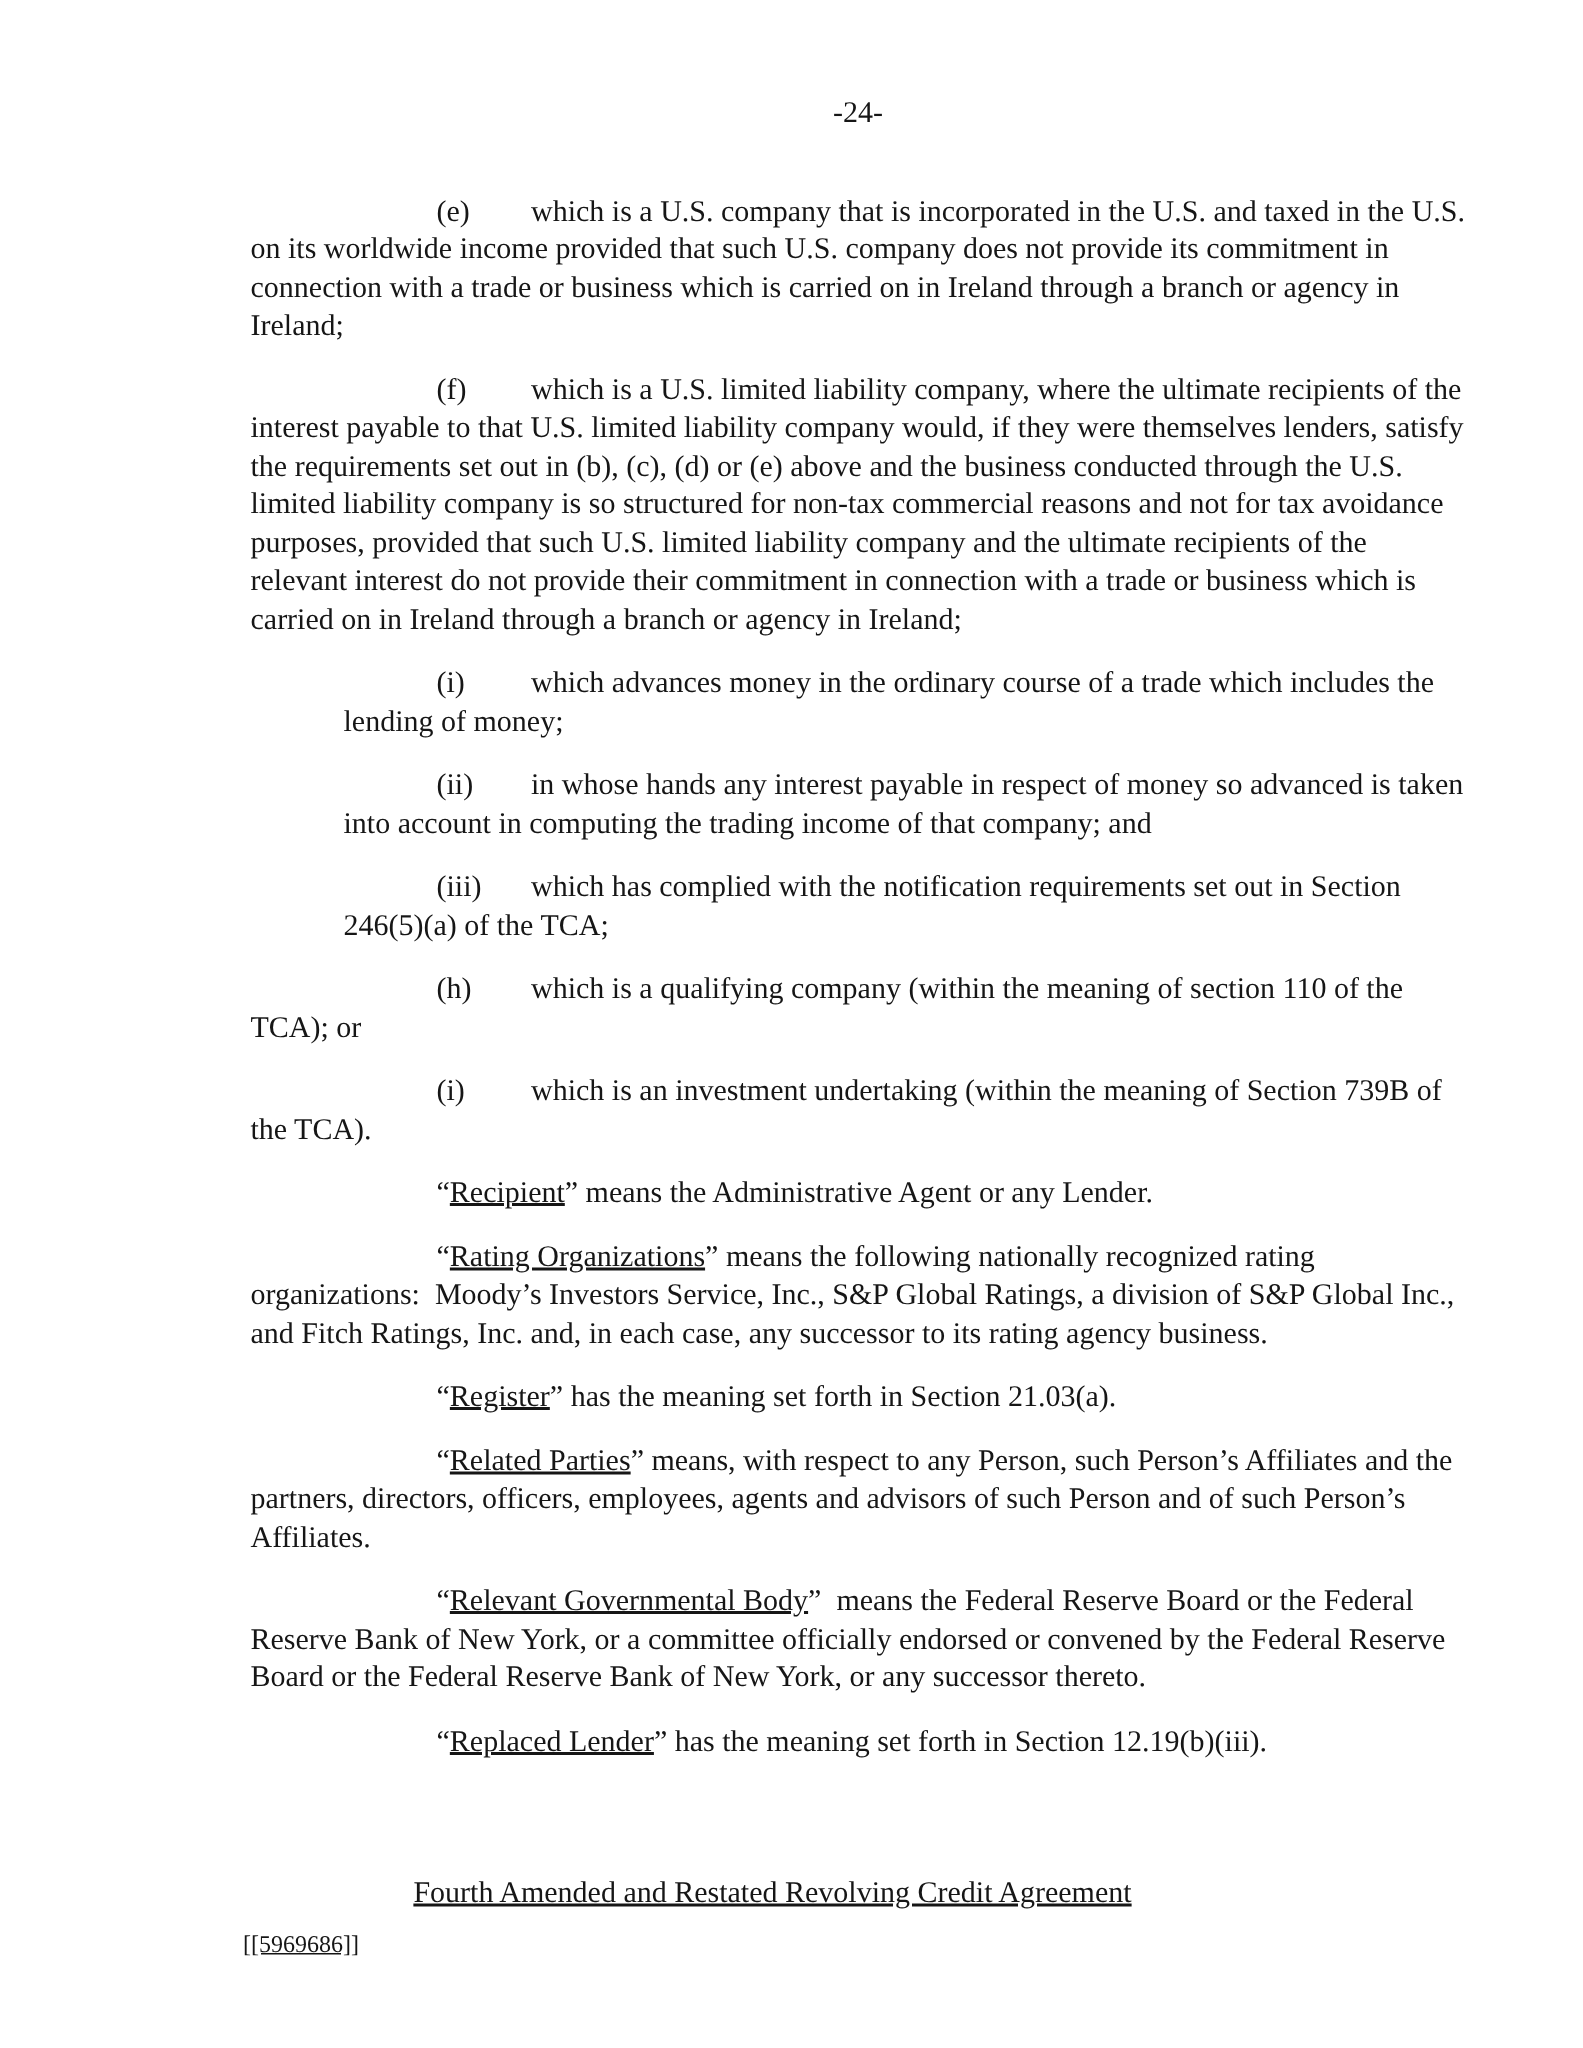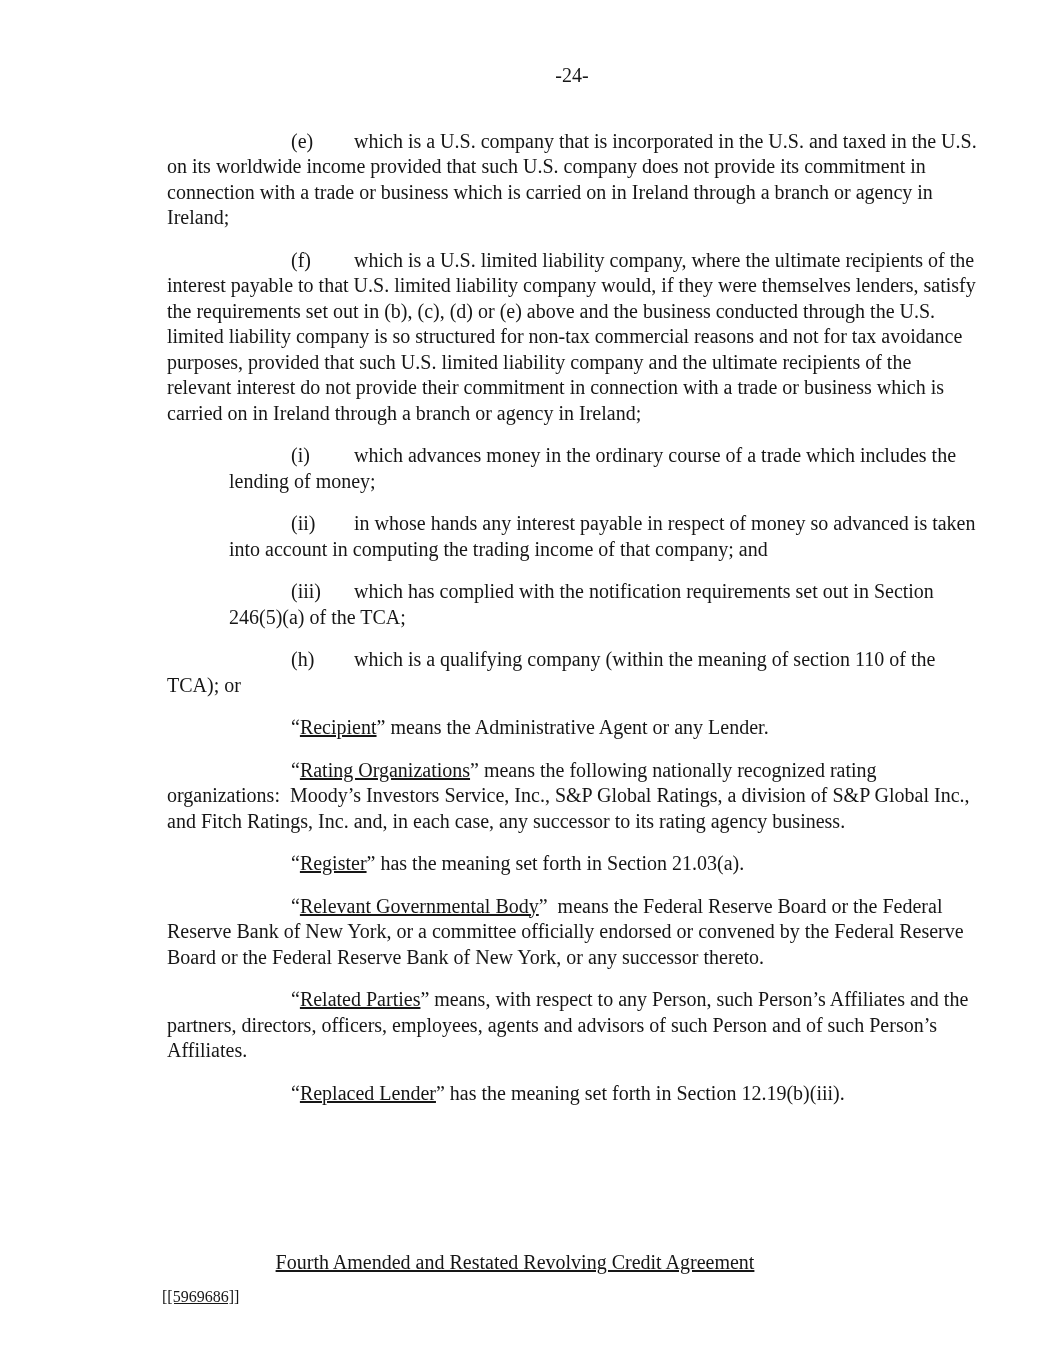--- a/index.html
+++ b/index.html
@@ -70,30 +70,31 @@
 
 
     <p class="para clause lvl2"><span class="clabel">(i)</span><span>which advances money in the ordinary course of a trade which includes the lending of money;</span></p>
 
     <p class="para clause lvl2"><span class="clabel">(ii)</span><span>in whose hands any interest payable in respect of money so advanced is taken into account in computing the trading income of that company; and</span></p>
 
     <p class="para clause lvl2"><span class="clabel">(iii)</span><span>which has complied with the notification requirements set out in Section 246(5)(a) of the TCA;</span></p>
 
     <p class="para clause"><span class="clabel">(h)</span><span>which is a qualifying company (within the meaning of section 110 of the TCA); or</span></p>
 
+    <p class="para clause"><span class="clabel">(i)</span><span>which is an investment undertaking (within the meaning of Section 739B of the TCA).</span></p>
 
     <p class="para def"><span class="lead">“</span><span class="term">Recipient</span><span class="rest">” means the Administrative Agent or any Lender.</span></p>
 
     <p class="para def"><span class="lead">“</span><span class="term">Rating Organizations</span><span class="rest">” means the following nationally recognized rating organizations:  Moody’s Investors Service, Inc., S&amp;P Global Ratings, a division of S&amp;P Global Inc., and Fitch Ratings, Inc. and, in each case, any successor to its rating agency business.</span></p>
 
     <p class="para def"><span class="lead">“</span><span class="term">Register</span><span class="rest">” has the meaning set forth in Section 21.03(a).</span></p>
 
+    <p class="para def"><span class="lead">“</span><span class="term">Related Parties</span><span class="rest">” means, with respect to any Person, such Person’s Affiliates and the partners, directors, officers, employees, agents and advisors of such Person and of such Person’s Affiliates.</span></p>
+
     <p class="para def"><span class="lead">“</span><span class="term">Relevant Governmental Body</span><span class="rest">”  means the Federal Reserve Board or the Federal Reserve Bank of New York, or a committee officially endorsed or convened by the Federal Reserve Board or the Federal Reserve Bank of New York, or any successor thereto.</span></p>
-
-    <p class="para def"><span class="lead">“</span><span class="term">Related Parties</span><span class="rest">” means, with respect to any Person, such Person’s Affiliates and the partners, directors, officers, employees, agents and advisors of such Person and of such Person’s Affiliates.</span></p>
 
     <p class="para def"><span class="lead">“</span><span class="term">Replaced Lender</span><span class="rest">” has the meaning set forth in Section 12.19(b)(iii).</span></p>
 
   </div>
 
   <div class="footer-title"><span class="u">Fourth Amended and Restated Revolving Credit Agreement</span></div>
 
   <div class="doc-id">[[5969686]]</div>
 </div>
 

